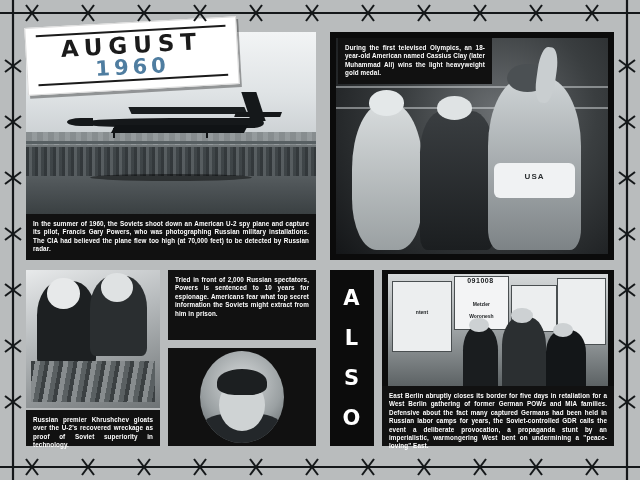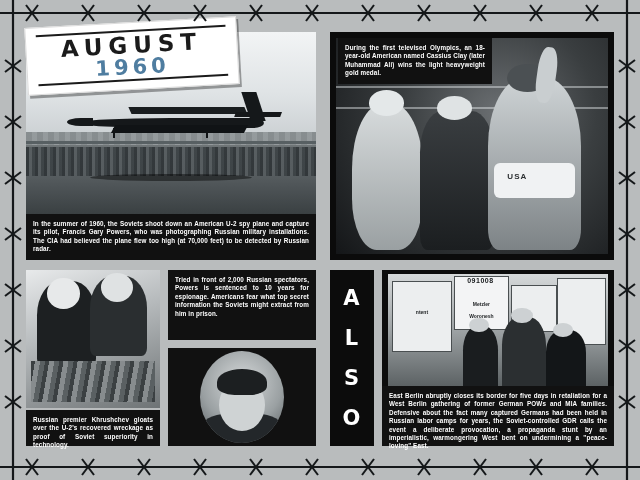--- a/index.html
+++ b/index.html
@@ -85,21 +85,21 @@
   .cfig{position:absolute;background:#cfd3d4;border-radius:45% 45% 35% 35%;}
   .fig-left{left:6%;top:30%;width:26%;height:68%;background:linear-gradient(180deg,#d8dcdd,#9aa0a2);}
   .fig-mid{left:31%;top:34%;width:27%;height:64%;background:linear-gradient(180deg,#3a3e41,#1b1e20);border-radius:30% 30% 10% 10%;}
   .fig-right{left:56%;top:18%;width:34%;height:80%;background:linear-gradient(180deg,#cfd4d6,#7d8386);border-radius:40% 40% 12% 12%;}
   .head{position:absolute;border-radius:50%;}
   .head-l{left:12%;top:24%;width:13%;height:12%;background:#e4e8e9;}
   .head-m{left:37%;top:27%;width:13%;height:11%;background:#dfe3e4;}
   .head-r{left:63%;top:12%;width:15%;height:13%;background:#4b5053;}
   .armup{position:absolute;left:74%;top:4%;width:7%;height:26%;background:#c9ced0;transform:rotate(8deg);border-radius:40%;}
   .trunks{position:absolute;left:58%;top:58%;width:30%;height:16%;background:#f0f2f3;border-radius:6px;}
-  .usa{position:absolute;left:63%;top:62%;width:20%;text-align:left;
+  .usa{position:absolute;left:63%;top:62%;width:20%;text-align:center;
     color:#2d3133;font-weight:bold;font-size:8px;letter-spacing:1px;}
   .ropes{position:absolute;left:0;top:22%;width:100%;height:2px;background:rgba(230,235,237,.45);}
   .ropes2{top:32%;}
   #clay-cap{left:320px;top:20px;width:154px;height:46px;background:#111;}
 
   
   #kh-panel{left:8px;top:252px;width:134px;height:138px;background:#0c0c0c;}
   #kh-photo{left:0;top:0;width:134px;height:138px;}
   .kbg{position:absolute;inset:0;background:linear-gradient(160deg,#e8eaeb 0%,#b8bcbe 40%,#6e7375 100%);}
   .kman{position:absolute;left:8%;top:8%;width:44%;height:62%;background:#1d2022;border-radius:40% 40% 10% 10%;}

